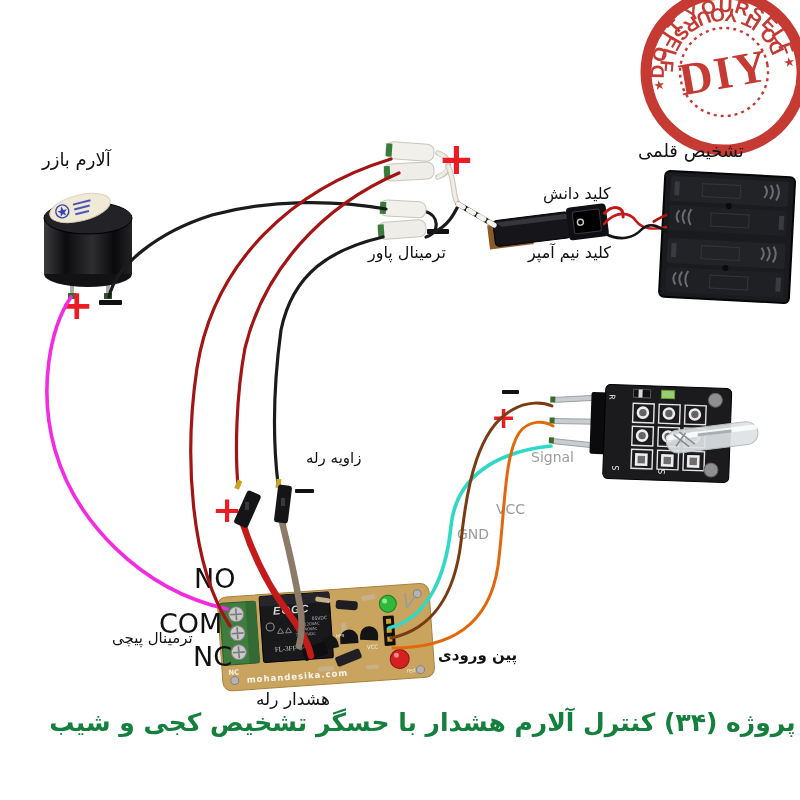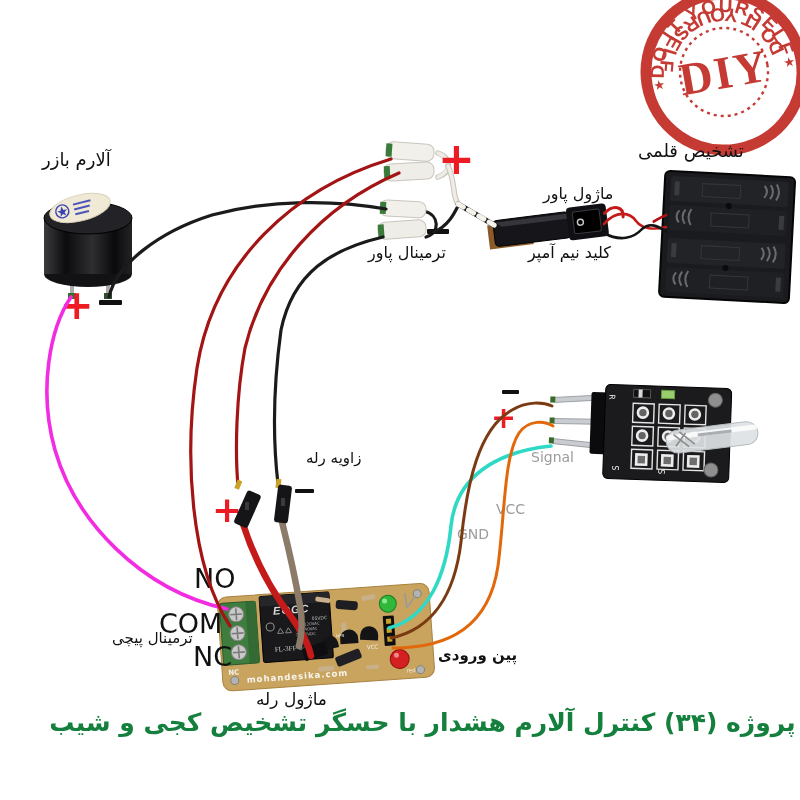--- a/index.html
+++ b/index.html
@@ -280,26 +280,26 @@
     <rect x="245" y="502" width="4" height="8" fill="#3A3A3E"></rect>
     <rect x="281" y="498" width="4" height="8" fill="#3A3A3E"></rect>
 
     <path class="wire w-cyan" d="M 389 628 C 428 618, 446 576, 451 526 C 456 478, 494 452, 551 446"></path>
     <path class="wire w-brown" d="M 391 638 C 434 629, 455 592, 461 542 C 467 482, 479 428, 512 410 C 527 401, 543 402, 552 406"></path>
     <path class="wire w-orange" d="M 393 648 C 450 648, 489 626, 498 566 C 505 512, 504 456, 519 433 C 529 419, 545 421, 553 426"></path>
   </svg>
 
   <div class="label rtl" style="left:42px;top:151px;font-size:18px;">آلارم بازر</div>
   <div class="label rtl" style="left:638px;top:142px;font-size:18px;">تشخیص قلمی</div>
-  <div class="label rtl" style="left:543px;top:186px;font-size:16px;">ماژول پاور</div>
+  <div class="label rtl" style="left:543px;top:186px;font-size:16px;">کلید دانش</div>
   <div class="label rtl" style="left:528px;top:245px;font-size:16px;">کلید نیم آمپر</div>
   <div class="label rtl" style="left:368px;top:245px;font-size:16px;">ترمینال پاور</div>
   <div class="label rtl" style="left:306px;top:451px;font-size:15px;">زاویه رله</div>
   <div class="label rtl" style="left:88px;top:631px;font-size:15px;margin-left:24px;">ترمینال پیچی</div>
-  <div class="label rtl" style="left:256px;top:691px;font-size:17px;">ماژول رله</div>
+  <div class="label rtl" style="left:256px;top:691px;font-size:17px;">هشدار رله</div>
   <div class="label rtl" style="left:438px;top:648px;font-size:15px;font-weight:bold;">پین ورودی</div>
 
   <div class="label" style="left:194px;top:565px;font-size:27px;">NO</div>
   <div class="label" style="left:159px;top:610px;font-size:27px;">COM</div>
   <div class="label" style="left:193px;top:643px;font-size:27px;">NC</div>
 
   <div class="label gray" style="left:531px;top:450px;font-size:14px;">Signal</div>
   <div class="label gray" style="left:496px;top:502px;font-size:14px;">VCC</div>
   <div class="label gray" style="left:457px;top:527px;font-size:14px;">GND</div>
   <div class="label gray" style="left:402px;top:592px;font-size:19px;transform:rotate(14deg);">V</div>

